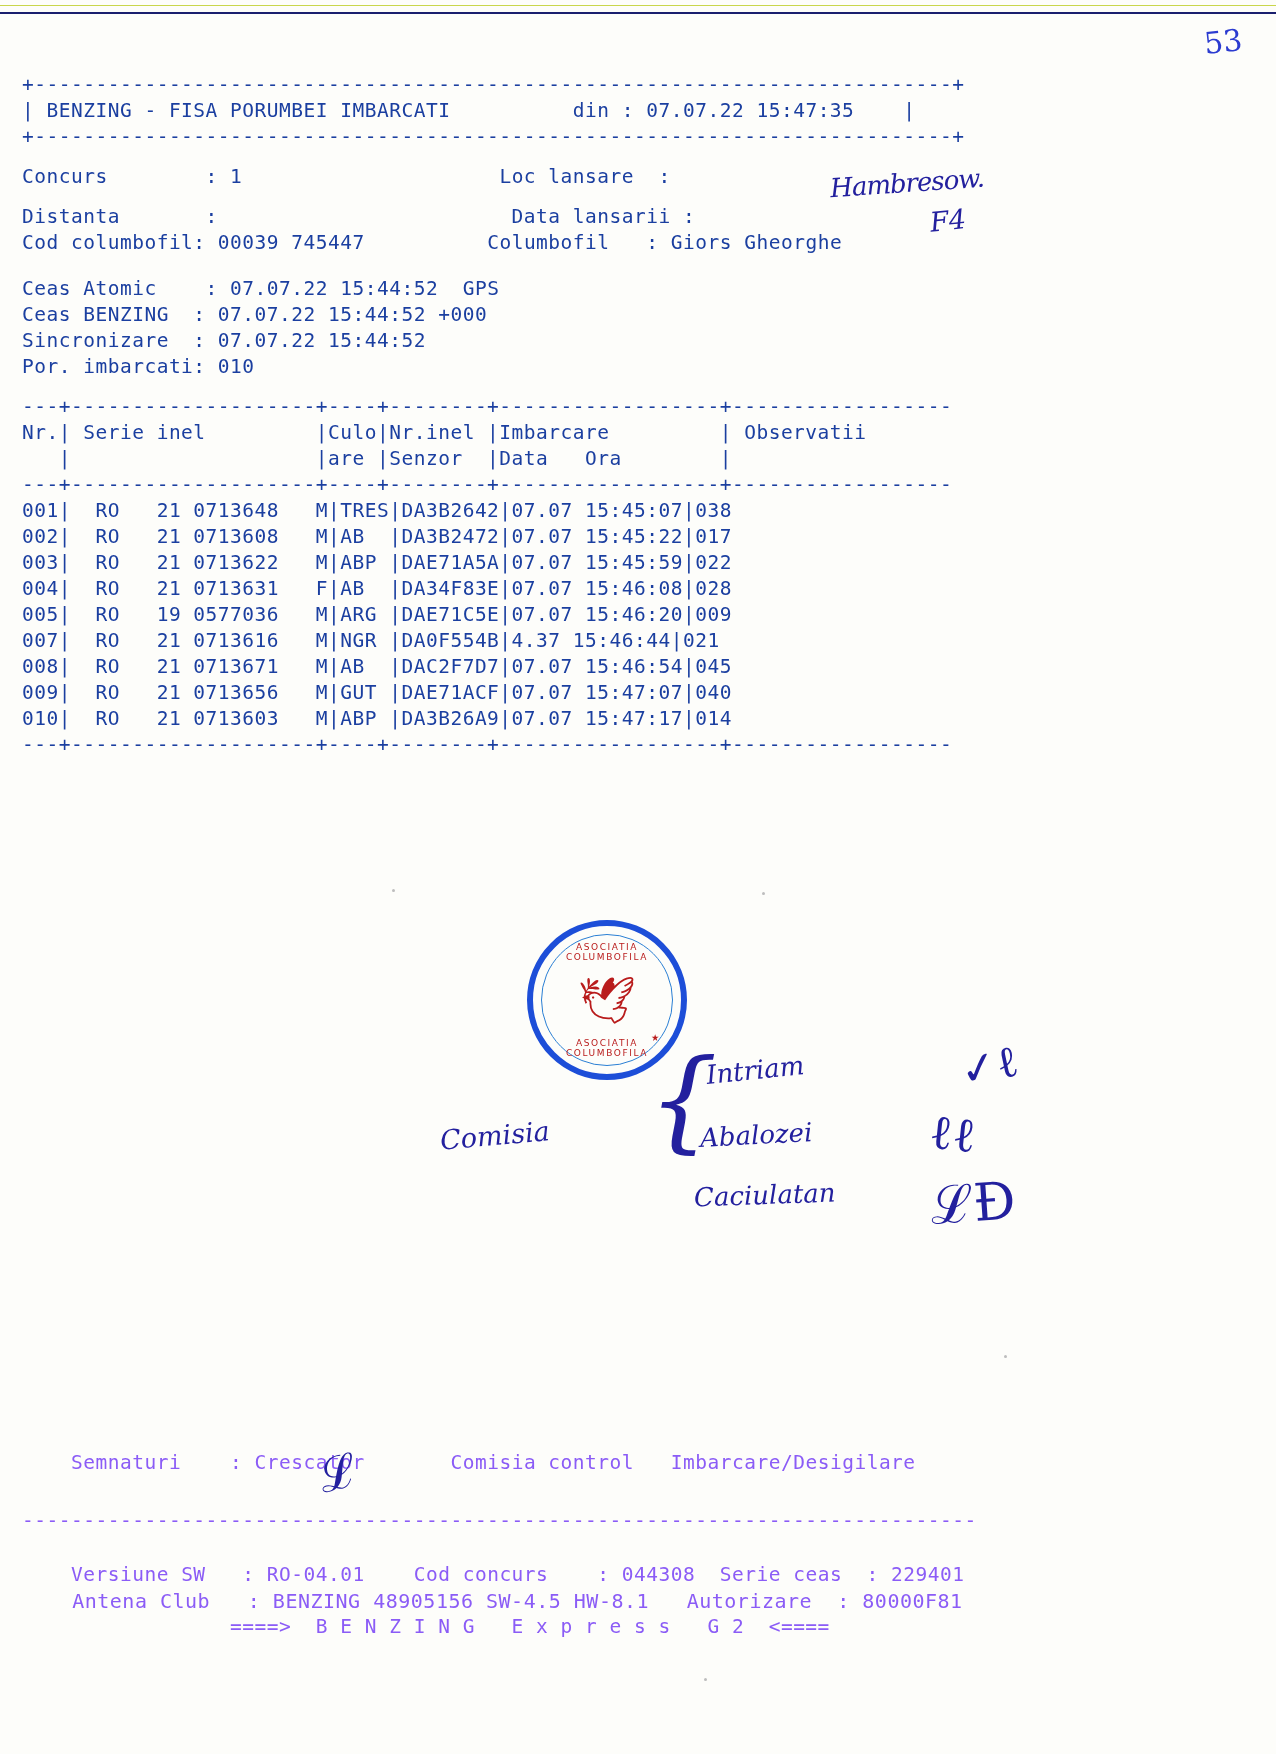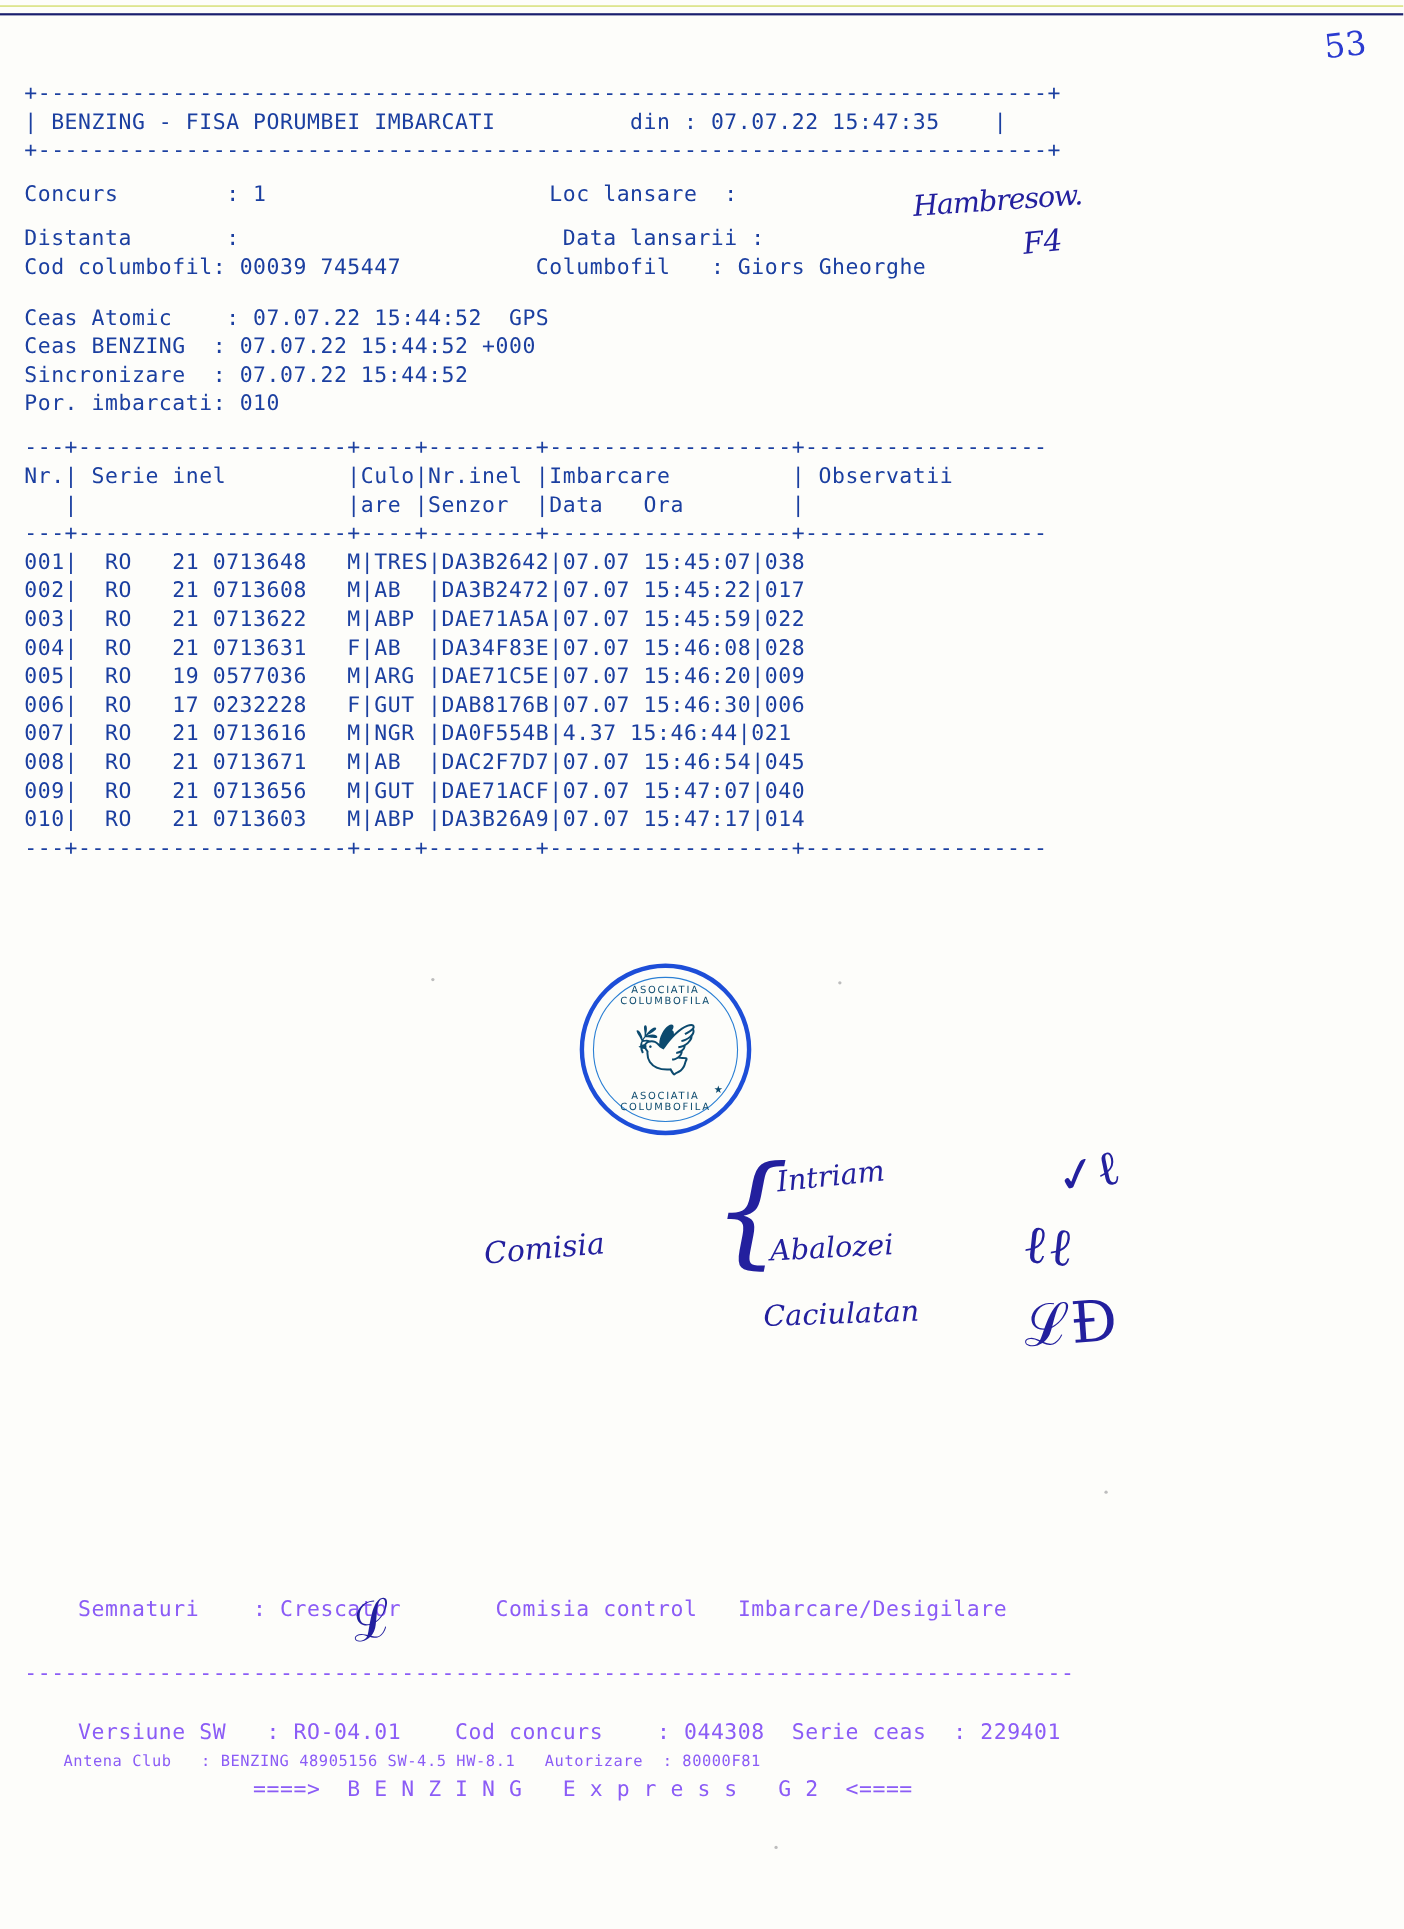--- a/index.html
+++ b/index.html
@@ -73,26 +73,26 @@
   #hw-loc2 {
     left: 930px; top: 205px;
     font-size: 27px;
     transform: rotate(-6deg);
   }
 
   
   .stamp {
     position: absolute;
     left: 527px;
-    top: 876px;
+    top: 920px;
     width: 148px;
     height: 148px;
-    border: 4px solid #1d4ed8;
+    border: 6px solid #1d4ed8;
     border-radius: 50%;
-    color: #0c4a6e;
+    color: #b91c1c;
   }
   .stamp .inner-ring {
     position: absolute;
     left: 8px; top: 8px; right: 8px; bottom: 8px;
     border: 1.5px solid #2a7fd4;
     border-radius: 50%;
   }
   .stamp .txt-top, .stamp .txt-bot {
     position: absolute;
     width: 100%;
@@ -202,21 +202,20 @@
     <div class="line mono">Nr.| Serie inel         |Culo|Nr.inel |Imbarcare         | Observatii</div>
     <div class="line mono">   |                    |are |Senzor  |Data   Ora        |</div>
     <div class="line mono">---+--------------------+----+--------+------------------+------------------</div>
 
     <div id="table-rows">
         <div class="line mono">001|  RO   21 0713648   M|TRES|DA3B2642|07.07 15:45:07|038</div>
         <div class="line mono">002|  RO   21 0713608   M|AB  |DA3B2472|07.07 15:45:22|017</div>
         <div class="line mono">003|  RO   21 0713622   M|ABP |DAE71A5A|07.07 15:45:59|022</div>
         <div class="line mono">004|  RO   21 0713631   F|AB  |DA34F83E|07.07 15:46:08|028</div>
         <div class="line mono">005|  RO   19 0577036   M|ARG |DAE71C5E|07.07 15:46:20|009</div>
-        <div class="line mono">006|  RO   17 0232228   F|GUT |DAB8176B|07.07 15:46:30|006</div>
         <div class="line mono">007|  RO   21 0713616   M|NGR |DA0F554B|4.37 15:46:44|021</div>
         <div class="line mono">008|  RO   21 0713671   M|AB  |DAC2F7D7|07.07 15:46:54|045</div>
         <div class="line mono">009|  RO   21 0713656   M|GUT |DAE71ACF|07.07 15:47:07|040</div>
         <div class="line mono">010|  RO   21 0713603   M|ABP |DA3B26A9|07.07 15:47:17|014</div>
       </div>
 
     <div class="line mono">---+--------------------+----+--------+------------------+------------------</div>
   </div>
 
   <div class="hw" id="hw-loc">Hambresow.</div>
@@ -244,21 +243,21 @@
   </div>
 
   <div id="sig-crescator">ℒ</div>
 
   <div class="mono" style="position:absolute; left:22px; top:1508px; font-size:19.5px; line-height:26px;">------------------------------------------------------------------------------</div>
 
   <div class="mono" style="position:absolute; left:22px; top:1536px; font-size:19.5px; line-height:26px;">
     <span>Versiune SW</span><span>   : </span><span>RO-04.01</span><span>    </span><span>Cod concurs</span><span>    : </span><span>044308</span><span>  </span><span>Serie ceas</span><span>  : </span><span>229401</span>
   </div>
 
-  <div class="mono" style="position:absolute; left:22px; top:1562px; font-size:14px; line-height:26px;">
+  <div class="mono" style="position:absolute; left:22px; top:1562px; font-size:20px; line-height:26px;">
     <span>Antena Club</span><span>   : </span><span>BENZING 48905156 SW-4.5 HW-8.1</span><span>   </span><span>Autorizare</span><span>  : </span><span>80000F81</span>
   </div>
 
   <div class="mono" style="position:absolute; left:22px; top:1588px; font-size:19.5px; line-height:26px;">
     <span>             </span><span>====&gt;  B E N Z I N G   E x p r e s s   G 2  &lt;====</span>
   </div>
 
   <div class="spec" style="left:392px; top:889px;"></div>
   <div class="spec" style="left:762px; top:892px;"></div>
   <div class="spec" style="left:1004px; top:1355px;"></div>

